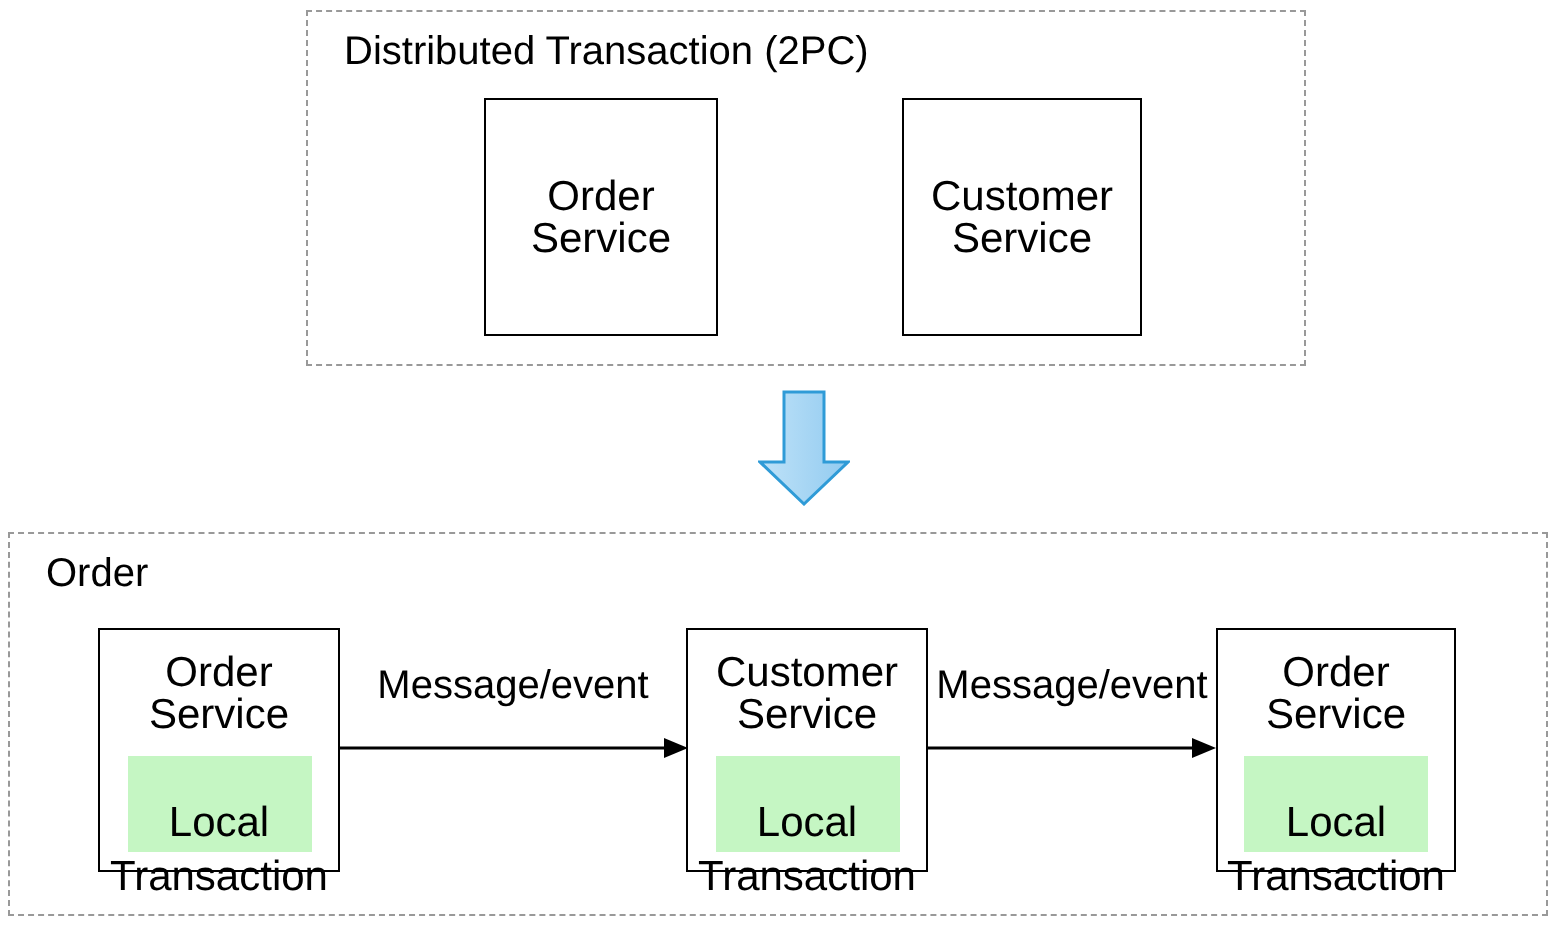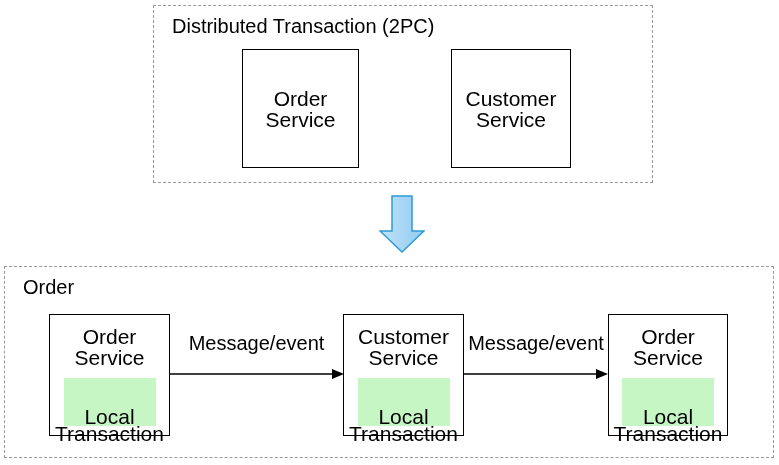--- a/index.html
+++ b/index.html
@@ -79,21 +79,21 @@
 
   .local-tx {
     width: 92px;
     height: 48px;
     margin: 10px auto 0 auto;
     background: var(--local_transaction_bg, #c5f6c3);
     display: flex;
     align-items: center;
     justify-content: center;
   }
-  .local-tx .box-label { line-height: 17px; margin-top: 46px; }
+  .local-tx .box-label { line-height: 27px; margin-top: 46px; }
 
   .msg-label {
     position: absolute;
     font-size: 20px;
     line-height: 20px;
     text-align: center;
     top: 66px;
     white-space: nowrap;
   }
   .msg-1 { left: 165px; width: 173px; }

